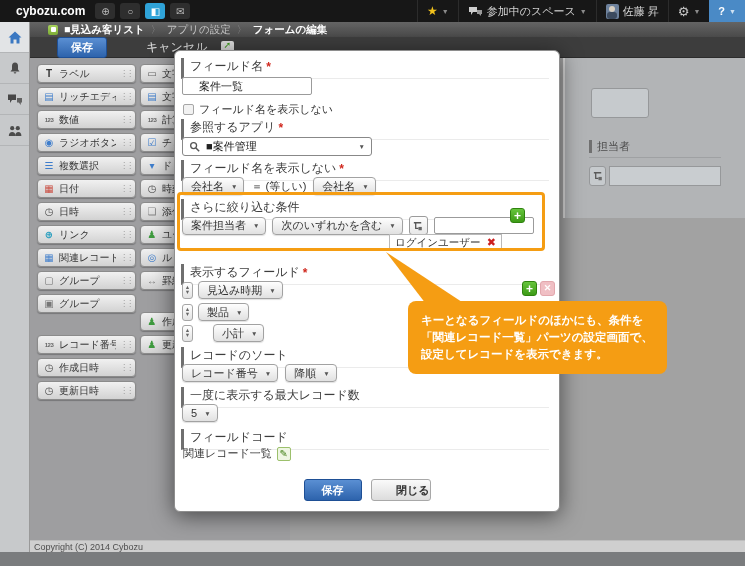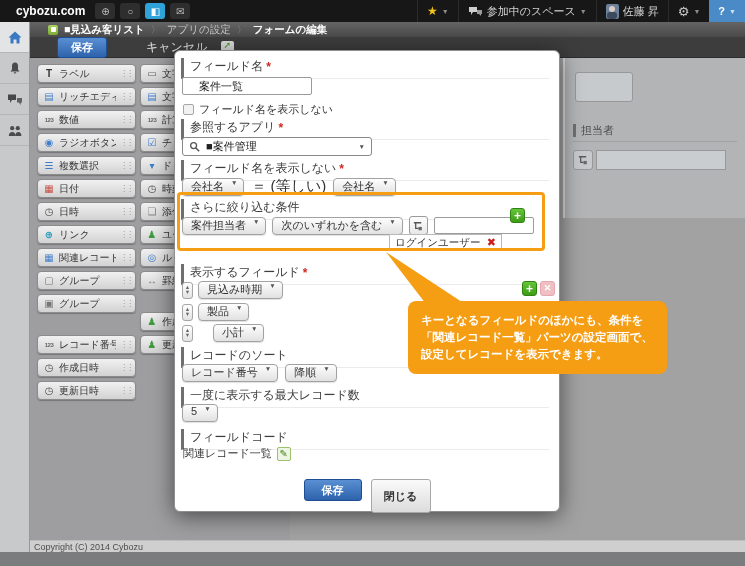--- a/index.html
+++ b/index.html
@@ -50,58 +50,58 @@
   .pal-col1 { left:7px; }
   .pal-col2 { left:110px; }
   .pal-gap { height:14px; }
   .pal-btn { width:99px; height:19px; background:linear-gradient(#f1f1f1,#d2d2d2); border:1px solid #8b8b8b; border-radius:4px; display:flex; align-items:center; gap:4px; padding:0 3px 0 5px; cursor:grab; box-shadow:0 1px 1px rgba(0,0,0,.25); }
   .pal-ico { width:12px; font-size:10px; line-height:10px; text-align:center; flex:none; font-weight:bold; }
   .pal-ico.tiny { font-size:6px; letter-spacing:-.5px; }
   .pal-lab { flex:1; font-size:10px; font-weight:normal; color:#333; white-space:nowrap; overflow:hidden; }
   .pal-grip { color:#9a9a9a; font-size:8px; letter-spacing:-2px; flex:none; }
 
   
-  .canvas { position:absolute; left:563px; top:58px; width:182px; height:160px; background:#b2b4b6; border-left:2px solid #d8d8d8; z-index:1; padding:8px; }
+  .canvas { position:absolute; left:563px; top:58px; width:182px; height:160px; background:#b2b4b6; border-left:2px solid #d8d8d8; z-index:1; padding:24px; }
   .cv-input-frag { width:58px; height:30px; background:#c6cacd; border:1px solid #96989a; border-radius:3px; margin:6px 0 22px 2px; }
   .cv-label { display:flex; align-items:center; color:#4d4d4d; font-size:11px; border-left:3px solid #707070; padding-left:5px; height:13px; }
   .cv-rule { border-bottom:1px solid #9fa1a3; margin:4px 0 8px 0; }
   .cv-row { display:flex; gap:3px; align-items:center; }
   .cv-orgbtn { width:20px; height:20px; background:#c6cacd; border:1px solid #96989a; border-radius:3px; display:flex; align-items:center; justify-content:center; }
   .cv-userinput { width:130px; height:20px; background:#c9cdd0; border:1px solid #96989a; }
 
   
   .copyright { position:absolute; left:30px; top:540px; width:715px; height:12px; background:#cfcfcf; border-top:1px solid #bdbdbd; font-size:9px; color:#4e4e4e; padding-left:4px; line-height:12px; z-index:4; }
   .bottomstrip { position:absolute; left:0; top:552px; width:745px; height:14px; background:#7a7c7e; z-index:4; }
 
   
   .modal { position:absolute; left:174px; top:50px; width:386px; height:462px; background:#fff; border:1px solid #8e8e8e; border-radius:6px; box-shadow:0 4px 22px rgba(0,0,0,.55); z-index:40; }
   .sec { position:absolute; left:6px; right:10px; display:flex; align-items:center; border-left:3px solid #6f6f6f; border-bottom:1px solid #ebebeb; padding:0 0 3px 6px; font-size:12px; color:#3d3d3d; }
   .req { color:#d0281e; font-weight:bold; margin-left:3px; }
   .m-input { position:absolute; left:7px; height:18px; border:1px solid #9b9b9b; border-radius:2px; font-size:11px; padding:0 16px; font-family:inherit; color:#222; background:#fff; }
   .cb-row { position:absolute; left:8px; display:flex; align-items:center; gap:5px; color:#333; font-size:11px; }
   .cb { width:11px; height:11px; border:1px solid #a6a6a6; border-radius:2px; background:#f2f2f2; }
   .selbox { position:absolute; left:7px; height:19px; border:1px solid #888; border-radius:3px; background:#fff; display:flex; align-items:center; gap:5px; padding:0 6px; cursor:pointer; }
   .selbox .val { flex:1; font-size:11px; color:#222; }
-  .dd { display:inline-flex; gap:7px; height:18px; padding:0 6px 0 8px; background:linear-gradient(#fefefe,#e1e1e1); border:1px solid #a2a2a2; border-radius:4px; font-size:11px; color:#333; cursor:pointer; box-shadow:0 1px 1px rgba(0,0,0,.12); white-space:nowrap; }
+  .dd { display:inline-flex; align-items:center; gap:7px; height:18px; padding:0 6px 0 8px; background:linear-gradient(#fefefe,#e1e1e1); border:1px solid #a2a2a2; border-radius:4px; font-size:11px; color:#333; cursor:pointer; box-shadow:0 1px 1px rgba(0,0,0,.12); white-space:nowrap; }
   .caret { font-size:6.5px; color:#555; }
   .mrow { position:absolute; display:flex; align-items:center; gap:7px; }
-  .optext { font-size:15px; color:#333; }
+  .optext { font-size:11px; color:#333; }
   .orgbtn { width:19px; height:19px; border:1px solid #9b9b9b; border-radius:3px; background:linear-gradient(#fdfdfd,#e8e8e8); display:flex; align-items:center; justify-content:center; cursor:pointer; }
   .tagbox { position:absolute; display:flex; align-items:center; height:17px; border:1px solid #b9b9b9; background:#fff; padding:0 5px; width:113px; }
   .tagbox .t { flex:1; font-size:10.5px; color:#333; }
   .xdel { color:#cc1f1f; font-weight:bold; font-size:11px; cursor:pointer; }
   .plusbtn { position:absolute; width:15px; height:15px; background:linear-gradient(#66c53c,#3d9b16); border:1px solid #2f830f; border-radius:3px; color:#fff; font-weight:bold; font-size:12px; line-height:12px; text-align:center; cursor:pointer; }
   .minusbtn { position:absolute; width:15px; height:15px; background:#f0bfc4; border:1px solid #e3a7ad; border-radius:3px; color:#fff; font-weight:bold; font-size:9px; line-height:13px; text-align:center; cursor:pointer; }
   .spin { width:11px; height:17px; border:1px solid #a6a6a6; border-radius:3px; background:linear-gradient(#fff,#e2e2e2); display:flex; flex-direction:column; align-items:center; justify-content:center; color:#666; cursor:pointer; }
   .spin span { font-size:5.5px; line-height:5.5px; }
   .editico { width:14px; height:14px; border:1px solid #9cc06c; border-radius:2px; background:#eef6e3; color:#47851f; font-size:10px; line-height:12px; text-align:center; cursor:pointer; }
   .fc-val { font-size:11px; color:#333; }
   .m-footer { position:absolute; left:0; top:428px; width:100%; display:flex; justify-content:center; gap:9px; }
   .m-save { width:58px; height:22px; background:linear-gradient(#5a8fd3,#2d63ac); border:1px solid #1e4f95; border-radius:3px; color:#fff; font-weight:bold; font-size:11px; cursor:pointer; }
-  .m-close { width:60px; height:34px; background:linear-gradient(#fafafa,#dcdcdc); border:1px solid #a8a8a8; border-radius:3px; color:#333; font-weight:bold; font-size:11px; cursor:pointer; }
+  .m-close { width:60px; height:22px; background:linear-gradient(#fafafa,#dcdcdc); border:1px solid #a8a8a8; border-radius:3px; color:#333; font-weight:bold; font-size:11px; cursor:pointer;text-align:right; }
 
   
   .hlbox { position:absolute; left:177px; top:192px; width:368px; height:59px; border:3px solid #f59d13; border-radius:4px; z-index:55; pointer-events:none; }
   .tail-svg { position:absolute; left:0; top:0; width:745px; height:566px; z-index:56; pointer-events:none; }
   .callout { position:absolute; left:408px; top:301px; width:259px; height:73px; background:#f59d13; border-radius:8px; z-index:57; color:#fff; font-weight:bold; font-size:11.5px; line-height:17px; padding:11px 0 0 13px; }
 </style>
 </head>
 <body>
 
 <div class="screen">

